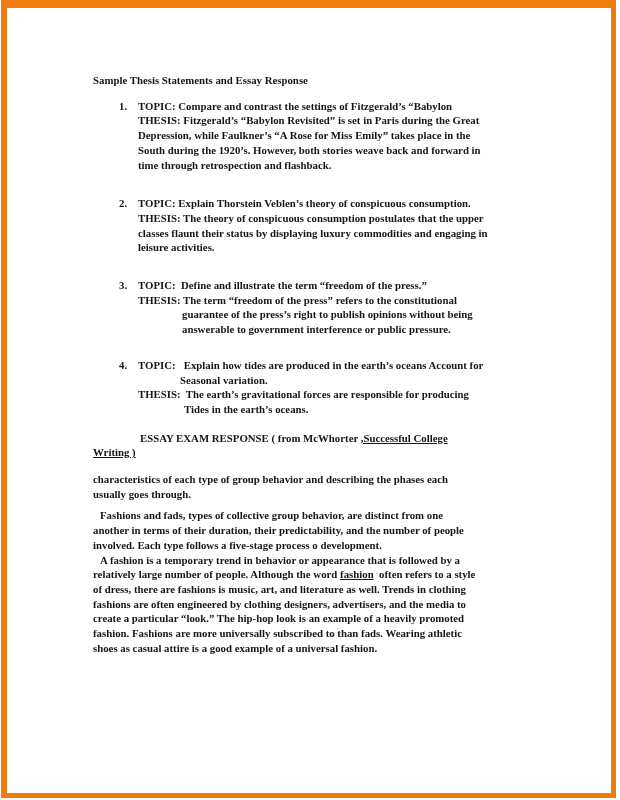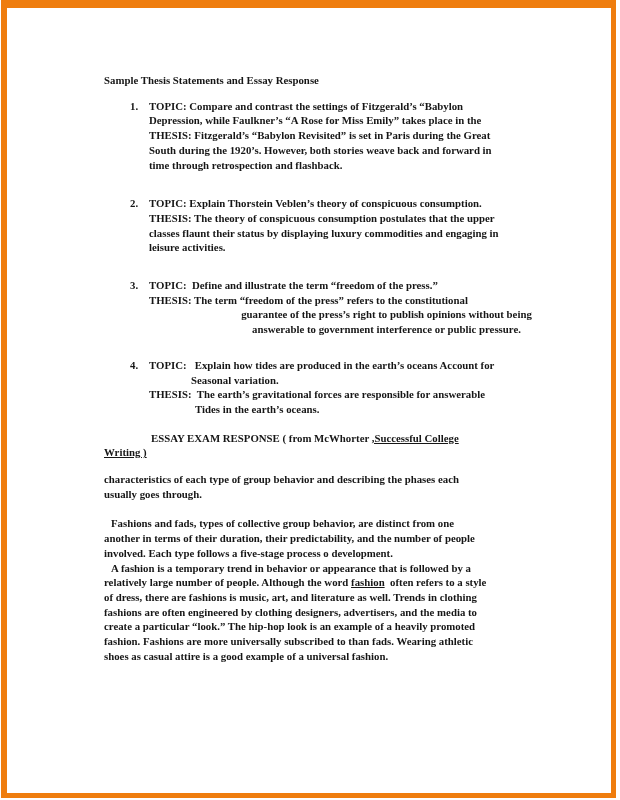--- a/index.html
+++ b/index.html
@@ -16,21 +16,21 @@
   .frame {
     position: absolute;
     left: 1px; top: 0; right: 4px; bottom: 2px;
     border-style: solid;
     border-width: 8px 5px 5px 6px;
     box-sizing: border-box;
     pointer-events: none;
   }
   .content {
     position: absolute;
-    left: 104px;
+    left: 93px;
     top: 73px;
     right: 40px;
   }
   .line {
     white-space: pre;
     font-size: 10.8px;
     line-height: 14.7px;
   }
   .title { margin-bottom: 11px; }
   .item {
@@ -43,43 +43,43 @@
     top: 0;
     font-size: 10.8px;
     line-height: 14.7px;
     white-space: pre;
   }
   .mt-item2 { margin-top: 24px; }
   .mt-item3 { margin-top: 23px; }
   .mt-item4 { margin-top: 21px; }
   .mt-heading { margin-top: 14px; }
   .mt-question { margin-top: 12px; }
-  .mt-body { margin-top: 15px; }
-  .ind3 { padding-left: 44px; text-align: center; }
+  .mt-body { margin-top: 7px; }
+  .ind3 { padding-left: 44px; }
   .ind4a { padding-left: 42px; }
   .ind4b { padding-left: 46px; }
   .heading-line1 { text-indent: 47px; }
   .fi { padding-left: 7px; }
   .u { text-decoration: underline; text-underline-offset: 1px; }
 </style>
 </head>
 <body>
 
 <div class="page">
   <div class="frame" style="border-color: rgb(239, 125, 14);"></div>
 
   <div class="content">
 
     <div class="line title">Sample Thesis Statements and Essay Response</div>
 
     <div class="item">
       <span class="num">1.</span>
       <div class="line">TOPIC: Compare and contrast the settings of Fitzgerald’s “Babylon</div>
+      <div class="line">THESIS: Fitzgerald’s “Babylon Revisited” is set in Paris during the Great</div>
       <div class="line">Depression, while Faulkner’s “A Rose for Miss Emily” takes place in the</div>
-      <div class="line">THESIS: Fitzgerald’s “Babylon Revisited” is set in Paris during the Great</div>
       <div class="line">South during the 1920’s. However, both stories weave back and forward in</div>
       <div class="line">time through retrospection and flashback.</div>
     </div>
 
     <div class="item mt-item2">
       <span class="num">2.</span>
       <div class="line">TOPIC: Explain Thorstein Veblen’s theory of conspicuous consumption.</div>
       <div class="line">THESIS: The theory of conspicuous consumption postulates that the upper</div>
       <div class="line">classes flaunt their status by displaying luxury commodities and engaging in</div>
       <div class="line">leisure activities.</div>
@@ -90,21 +90,21 @@
       <div class="line">TOPIC:  Define and illustrate the term “freedom of the press.”</div>
       <div class="line">THESIS: The term “freedom of the press” refers to the constitutional</div>
       <div class="line ind3">guarantee of the press’s right to publish opinions without being</div>
       <div class="line ind3">answerable to government interference or public pressure.</div>
     </div>
 
     <div class="item mt-item4">
       <span class="num">4.</span>
       <div class="line">TOPIC:   Explain how tides are produced in the earth’s oceans Account for</div>
       <div class="line ind4a">Seasonal variation.</div>
-      <div class="line">THESIS:  The earth’s gravitational forces are responsible for answerable</div>
+      <div class="line">THESIS:  The earth’s gravitational forces are responsible for producing</div>
       <div class="line ind4b">Tides in the earth’s oceans.</div>
     </div>
 
     <div class="mt-heading">
       <div class="line heading-line1"><span>ESSAY EXAM RESPONSE ( from McWhorter </span><span class="u">,Successful College</span></div>
       <div class="line"><span class="u">Writing )</span></div>
     </div>
 
     <div class="mt-question">
       <div class="line">characteristics of each type of group behavior and describing the phases each</div>

